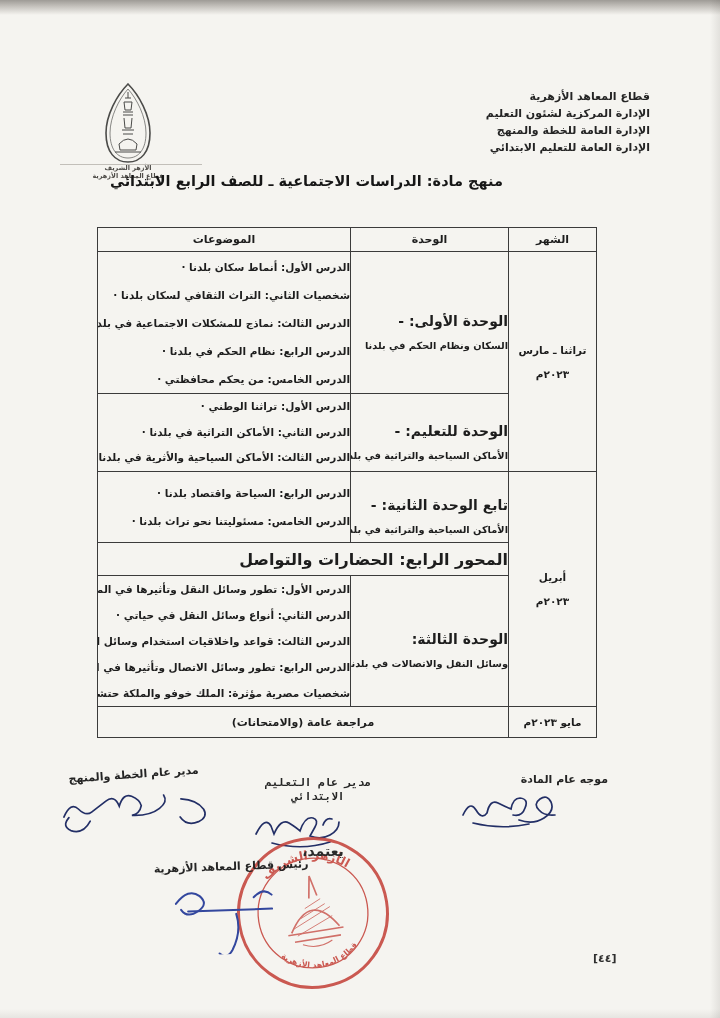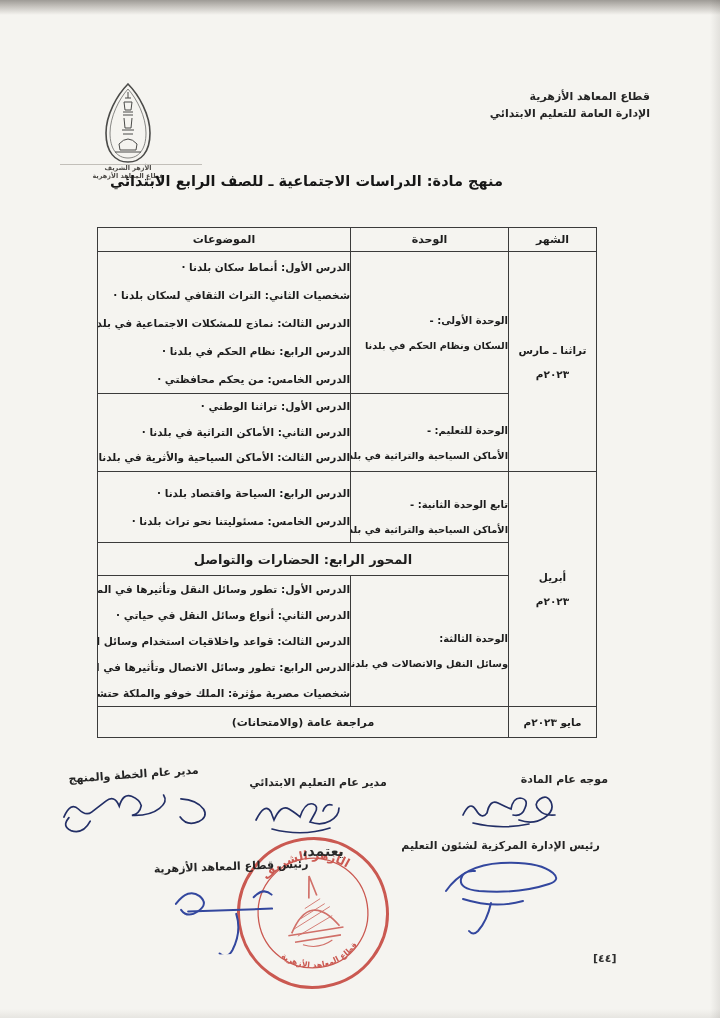--- a/index.html
+++ b/index.html
@@ -33,38 +33,38 @@
   table.schedule { position:absolute; top:227px; left:97px; width:499px;
     border-collapse:collapse; table-layout:fixed; direction:rtl; }
   table.schedule col.c-month  { width:88px; }
   table.schedule col.c-unit   { width:158px; }
   table.schedule col.c-topics { width:253px; }
   table.schedule th, table.schedule td {
     border:1.4px solid #3b3b3b; padding:0; vertical-align:middle; color:#1d1d1d; }
   table.schedule th { height:23px; font-size:11px; text-align:center;margin-top:39px; }
   td.month { text-align:center; font-size:10.5px; line-height:24px; }
   td.unit  { vertical-align:top; padding:5px 7px 0 3px; }
-  .u-title { font-size:10px; line-height:26px; white-space:nowrap; overflow:hidden;margin-top:20px; }
+  .u-title { font-size:14px; line-height:26px; white-space:nowrap; overflow:hidden;margin-top:20px; }
   .u-name  { font-size:9.8px;  line-height:24px; white-space:nowrap; overflow:hidden; }
   td.unit3 { vertical-align:middle; padding-top:0; }
   td.topics{ padding:0 8px 0 2px; }
   td.topics div { font-size:10.5px; white-space:nowrap; overflow:hidden; }
   .topics-a { height:141px; } .topics-a div { line-height:28px; }
   .topics-b { height:77px;  } .topics-b div { line-height:25.5px; }
   .topics-c { height:61px;  } .topics-c div { line-height:28px; }
   .topics-e { height:130px; } .topics-e div { line-height:26px; font-size:10px; }
-  td.axis   { height:32px; text-align:center; font-size:13px; }
+  td.axis   { height:32px; font-size:16px; }
   td.review { height:30px; text-align:center; font-size:11px; }
   tr.r-f td.month { font-size:10.5px; }
 
   
   .sig { position:absolute; text-align:center; direction:rtl; }
   .sig-label { font-size:11px; line-height:14px; color:#242424; }
   .sig-mawgeh { top:773px; left:448px; width:160px;text-align:right; }
-  .sig-ta3lim { top:776px; left:243px; width:150px; }
+  .sig-ta3lim { top:776px; left:243px; width:150px;font-family:Liberation Mono, monospace; }
   .sig-khetta { top:768px; left:48px;  width:175px; transform:rotate(-4deg); }
   .sig-ra2ees { top:839px; left:393px; width:215px; }
   .sig-approve{ position:absolute; top:843px; left:288px; width:70px;
     font-size:14px; direction:rtl; text-align:center; color:#2a2a2a; z-index:3; }
   .sig-qita3  { top:860px; left:150px; width:165px; transform:rotate(-2deg); z-index:3; }
   .sig svg { display:block; margin:2px auto 0; }
   .stroke-navy { stroke:#232f66; fill:none; stroke-width:1.7; stroke-linecap:round; }
   .stroke-blue { stroke:#33479e; fill:none; stroke-width:2;   stroke-linecap:round; }
 
   
@@ -92,20 +92,22 @@
       <path d="M18,62 q9,-10 18,0 l-1,6 h-16 Z" fill="none" stroke="#4b4b49" stroke-width="1"></path>
       <path d="M14,70 h26" stroke="#4b4b49" stroke-width="1"></path>
     </svg>
     <div class="emblem-caption">الأزهر الشريف</div>
     <div class="emblem-caption">قطاع المعاهد الأزهرية</div>
   </div>
   <div class="emblem-rule"></div>
 
   <div class="org-header">
     <div>قطاع المعاهد الأزهرية</div>
+    <div>الإدارة المركزية لشئون التعليم</div>
+    <div>الإدارة العامة للخطة والمنهج</div>
     <div>الإدارة العامة للتعليم الابتدائي</div>
   </div>
 
   <div class="doc-title">
     <div>منهج مادة: الدراسات الاجتماعية ـ للصف الرابع الابتدائي</div>
   </div>
 
   <table class="schedule" dir="rtl">
     <colgroup>
         <col class="c-month">
@@ -201,28 +203,20 @@
   </div>
   <div class="sig sig-khetta">
     <div class="sig-label">مدير عام الخطة والمنهج</div>
     <svg width="165" height="52" viewBox="0 0 165 52">
       <path class="stroke-navy" d="M10,28 q8,-15 15,-7 t13,4 t15,-10 t13,6 q5,-13 13,-9 t9,10 q-2,8 -10,9 q18,2 28,-5 q9,-6 5,-13"></path>
       <path class="stroke-navy" d="M128,18 q16,2 22,12 q4,8 -6,12 q-12,4 -18,-6"></path>
       <path class="stroke-navy" d="M36,34 q-8,13 -20,8 q-9,-5 -1,-13" stroke-width="1.3"></path>
     </svg>
   </div>
 
-  <div class="sig sig-ra2ees">
-    <div class="sig-label">رئيس الإدارة المركزية لشئون التعليم</div>
-    <svg width="160" height="82" viewBox="0 0 160 82">
-      <path class="stroke-blue" d="M25,36 q18,-26 55,-28 q38,-2 52,10 q8,7 -4,11 q-30,10 -70,7 q-20,-2 -18,-12 q2,-9 14,-8"></path>
-      <path class="stroke-blue" d="M42,44 q32,10 60,2"></path>
-      <path class="stroke-blue" d="M70,48 q-4,18 -13,28 q-5,5 -9,0" stroke-width="1.6"></path>
-    </svg>
-  </div>
 
   <div class="sig-approve">يعتمد،</div>
 
   <div class="stamp">
     <svg width="160" height="160" viewBox="0 0 172 172">
       <defs>
         <path id="arcTop" d="M 18,96 A 68,68 0 0 1 154,96"></path>
         <path id="arcBot" d="M 30,102 A 58,58 0 0 0 142,102"></path>
       </defs>
       <circle cx="86" cy="86" r="80" class="stamp-stroke" stroke-width="3.2"></circle>

